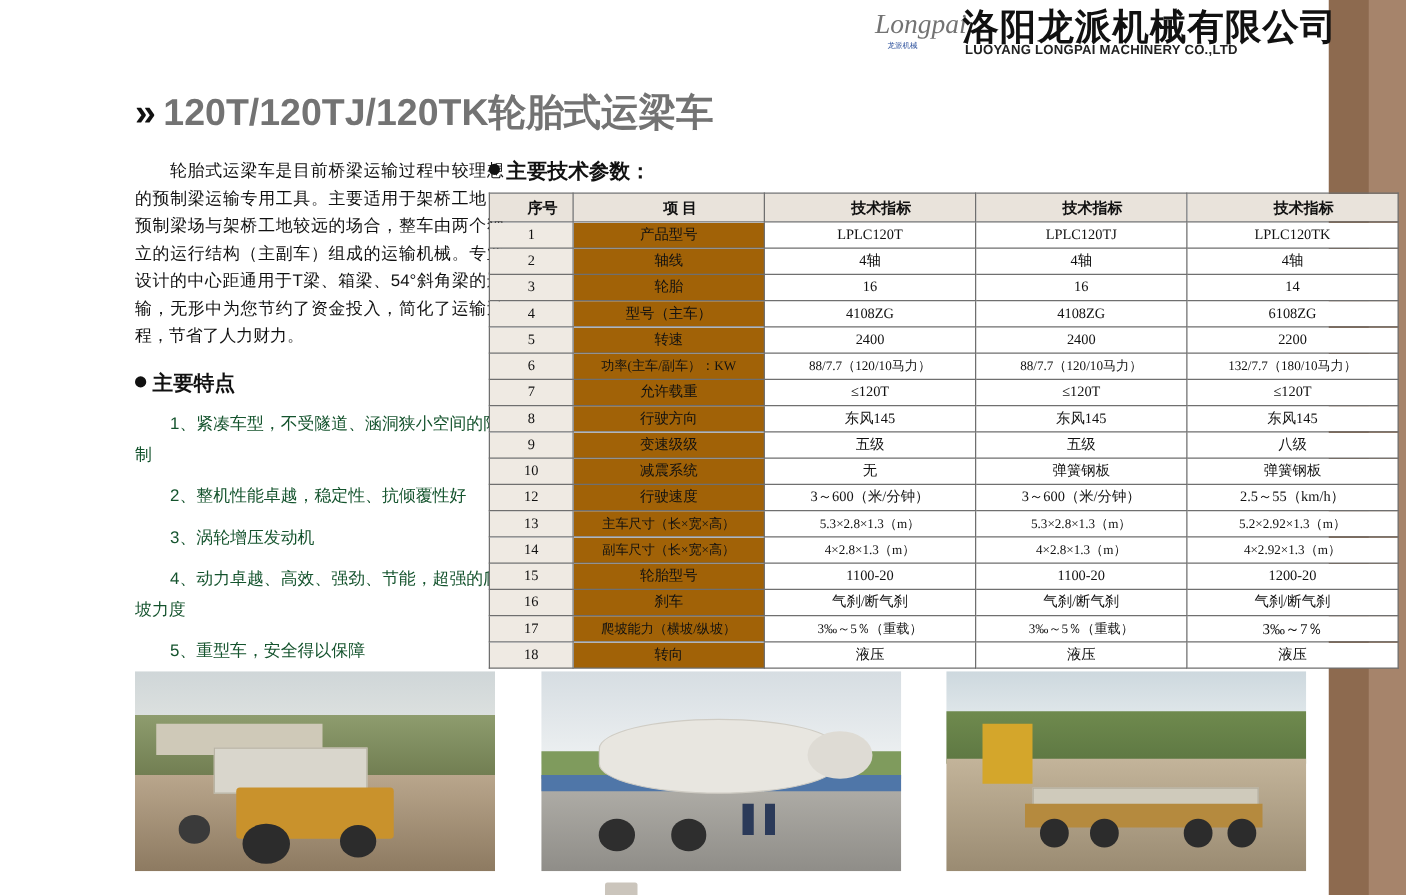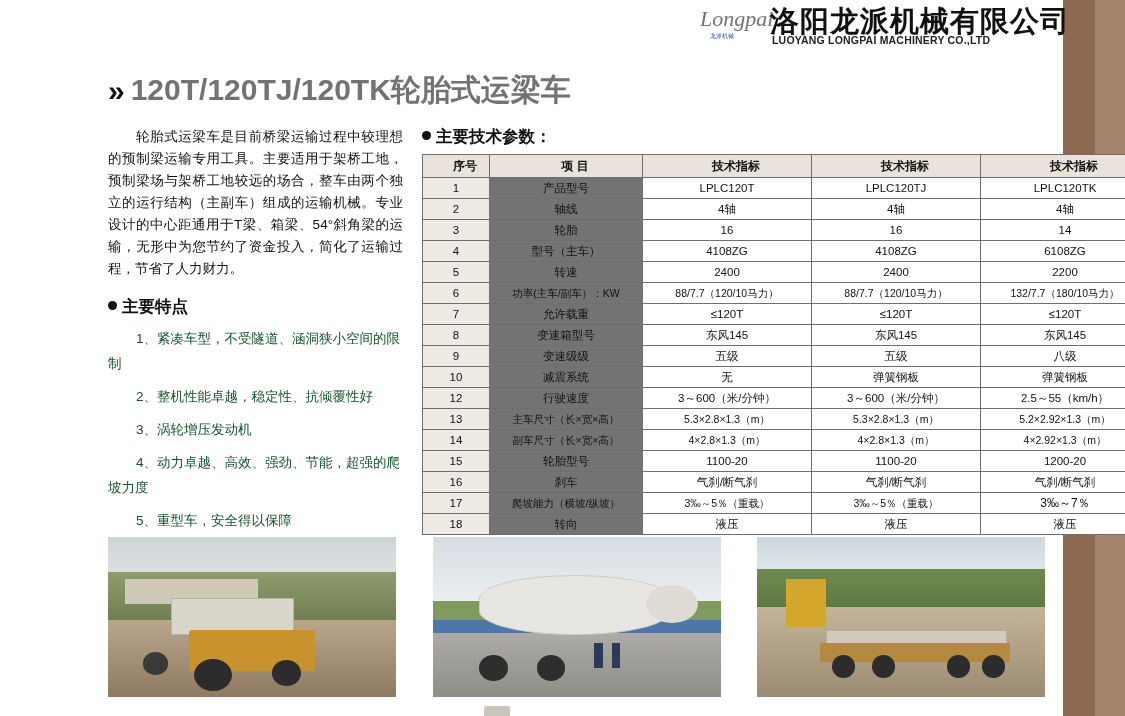--- a/index.html
+++ b/index.html
@@ -80,21 +80,21 @@
   .bullet-dot{
     display:inline-block;width:9px;height:9px;border-radius:50%;
     background:#111;margin-right:5px;vertical-align:2px;
   }
   .feat{
     font-size:13.5px;line-height:25px;color:#14532d;margin-top:8px;
     text-indent:28px;
   }
   
   .right-col{
-    position:absolute;left:422px;top:126px;width:614px;
+    position:absolute;left:391px;top:126px;width:614px;font-family:Liberation Serif, serif;
   }
   .spec-head{
     font-size:16.5px;font-weight:bold;color:#111;margin-bottom:6px;
   }
   table.spec{
     border-collapse:collapse;
     width:614px;
     table-layout:fixed;
   }
   table.spec td{
@@ -109,21 +109,21 @@
     overflow:hidden;
   }
   table.spec tr.hdr td{
     background:#e9e3db;
     font-weight:bold;
     font-size:12px;
     height:20px;
     padding-left:20px;
   }
   table.spec td.c0{width:44px;background:#efeae3;}
-  table.spec td.c1{width:130px;background:#737373;}
+  table.spec td.c1{width:130px;background:#a16207;}
   table.spec td.c2,table.spec td.c3,table.spec td.c4{width:146px;background:#ffffff;}
   table.spec tr.hdr td.c0,table.spec tr.hdr td.c1,
   table.spec tr.hdr td.c2,table.spec tr.hdr td.c3,table.spec tr.hdr td.c4{
     background:#e9e3db;
   }
   
   .photos{
     position:absolute;left:108px;top:537px;width:918px;height:160px;
   }
   .photo{
@@ -267,21 +267,21 @@
         </tr>
         <tr>
           <td class="c0">7</td>
           <td class="c1">允许载重</td>
           <td class="c2">≤120T</td>
           <td class="c3">≤120T</td>
           <td class="c4">≤120T</td>
         </tr>
         <tr>
           <td class="c0">8</td>
-          <td class="c1">变速箱型号</td>
+          <td class="c1">行驶方向</td>
           <td class="c2">东风145</td>
           <td class="c3">东风145</td>
           <td class="c4">东风145</td>
         </tr>
         <tr>
           <td class="c0">9</td>
           <td class="c1">变速级级</td>
           <td class="c2">五级</td>
           <td class="c3">五级</td>
           <td class="c4">八级</td>

